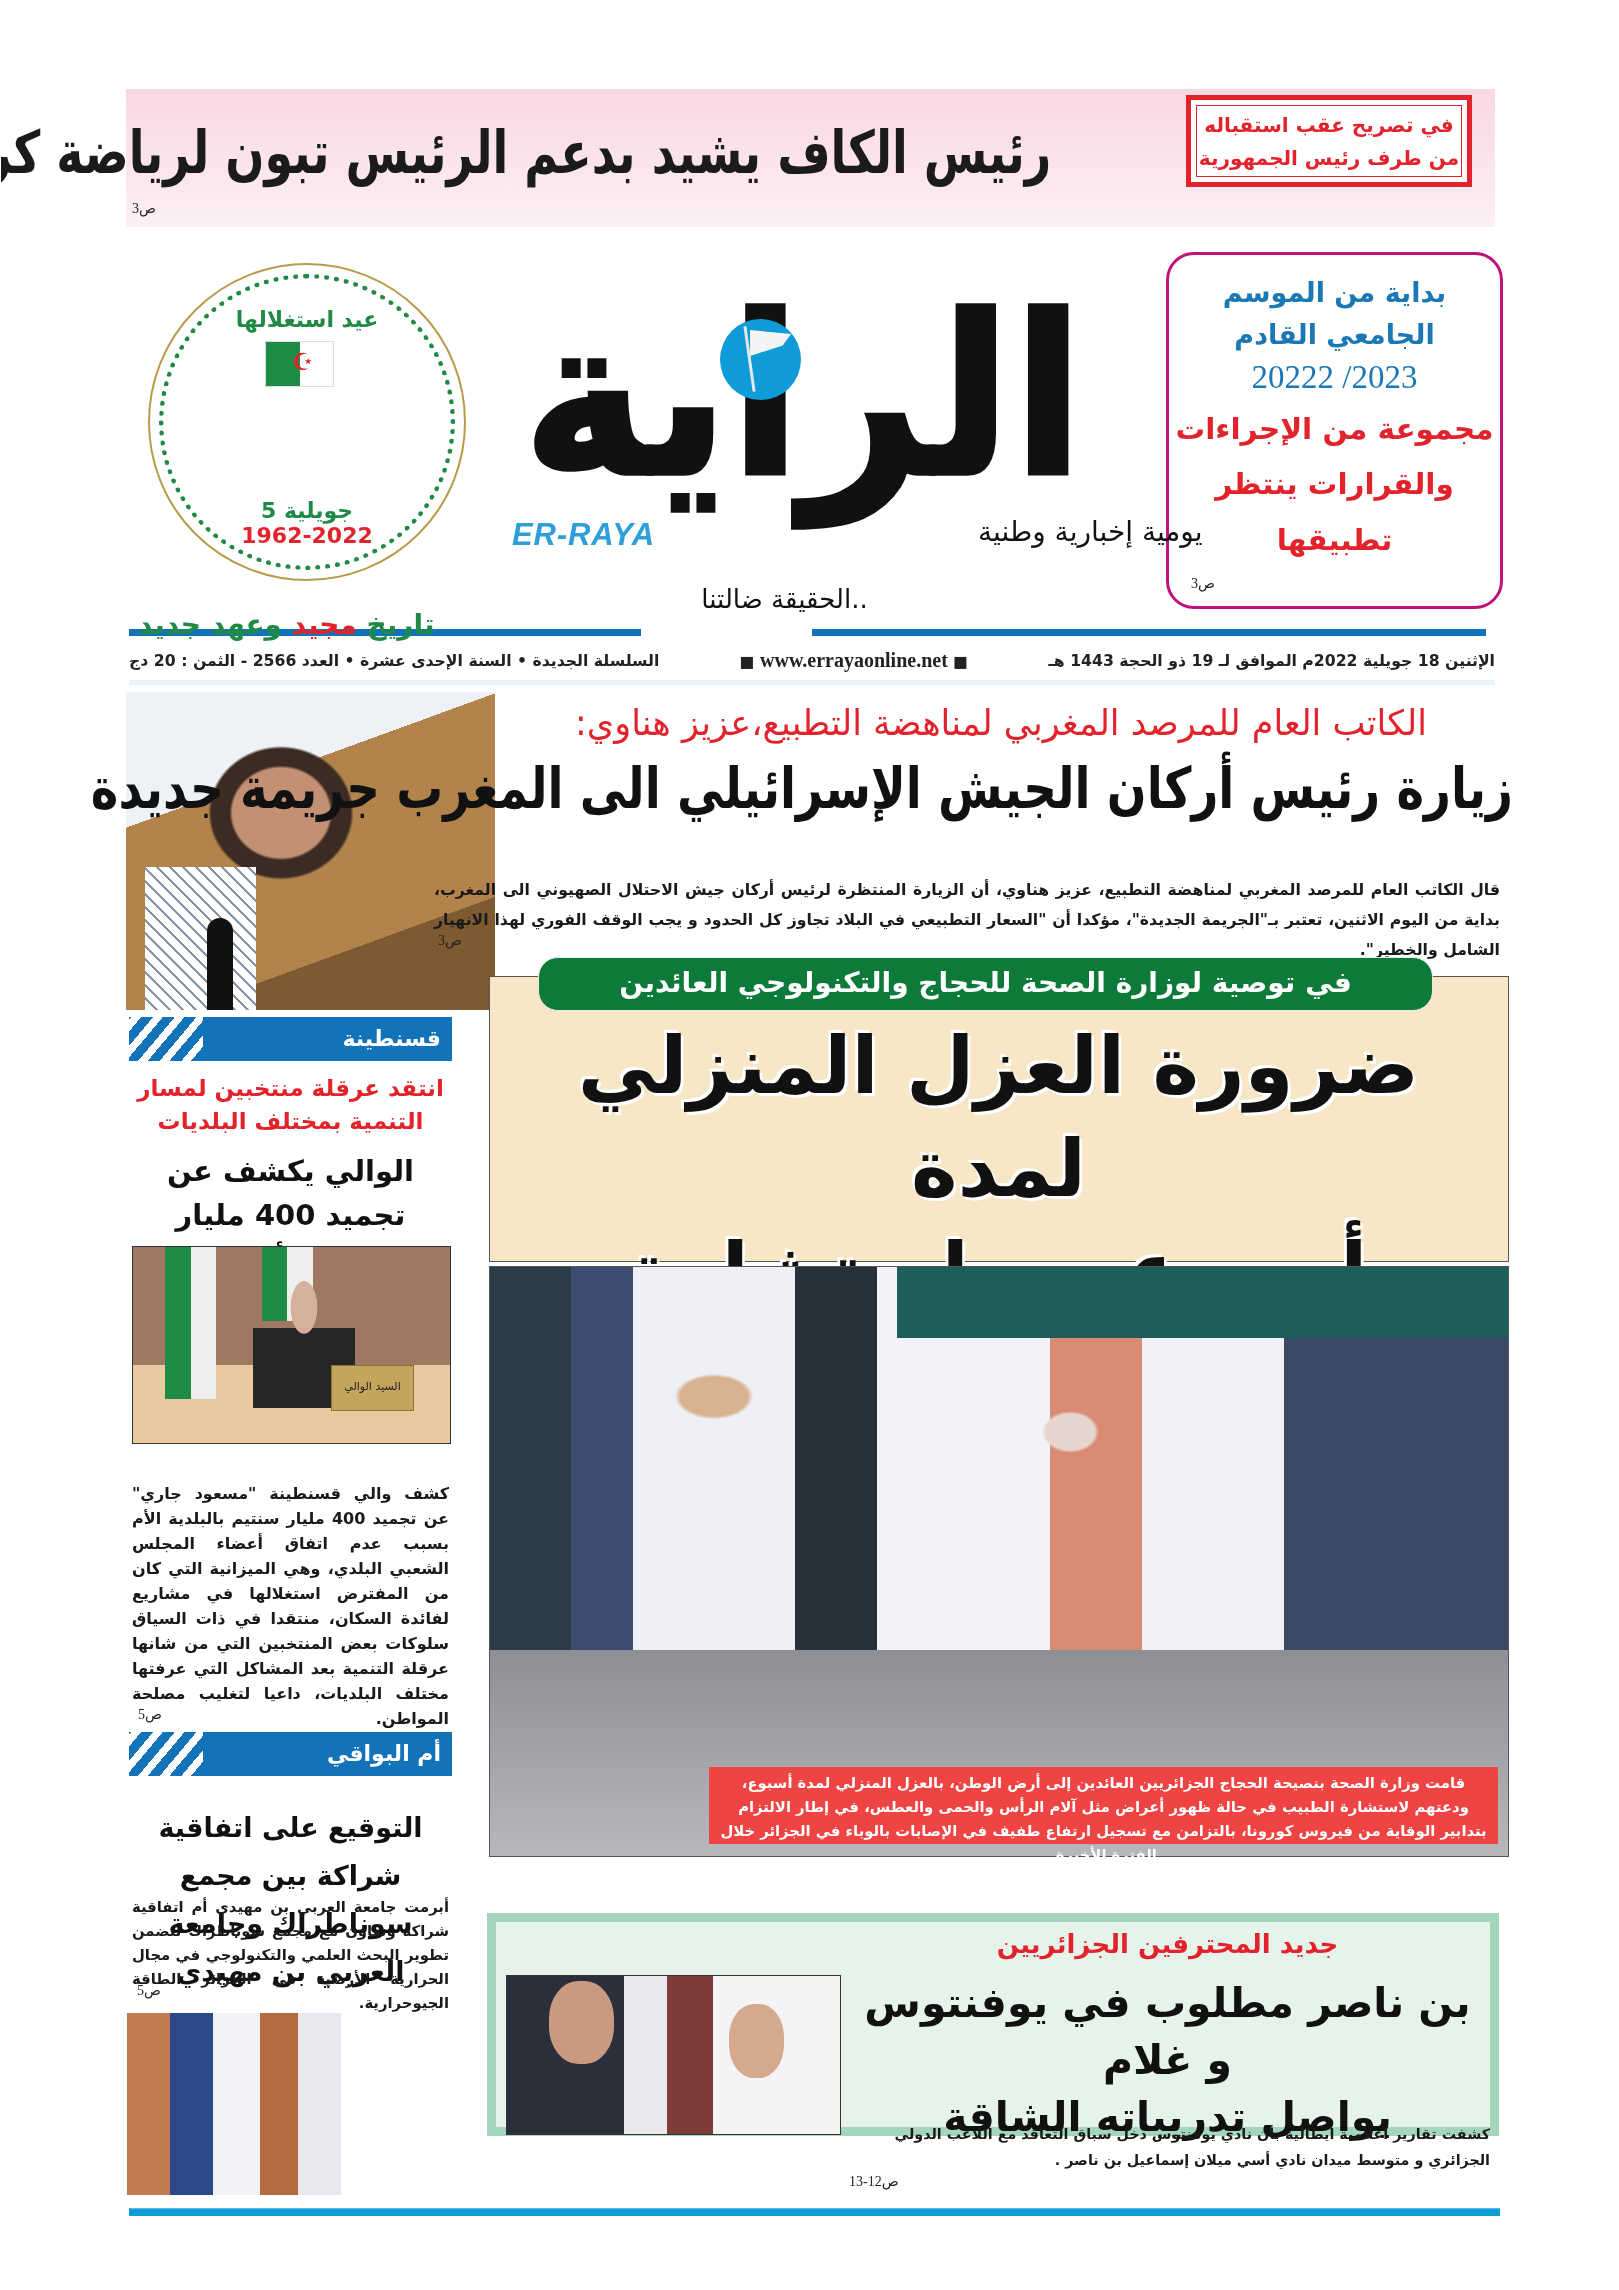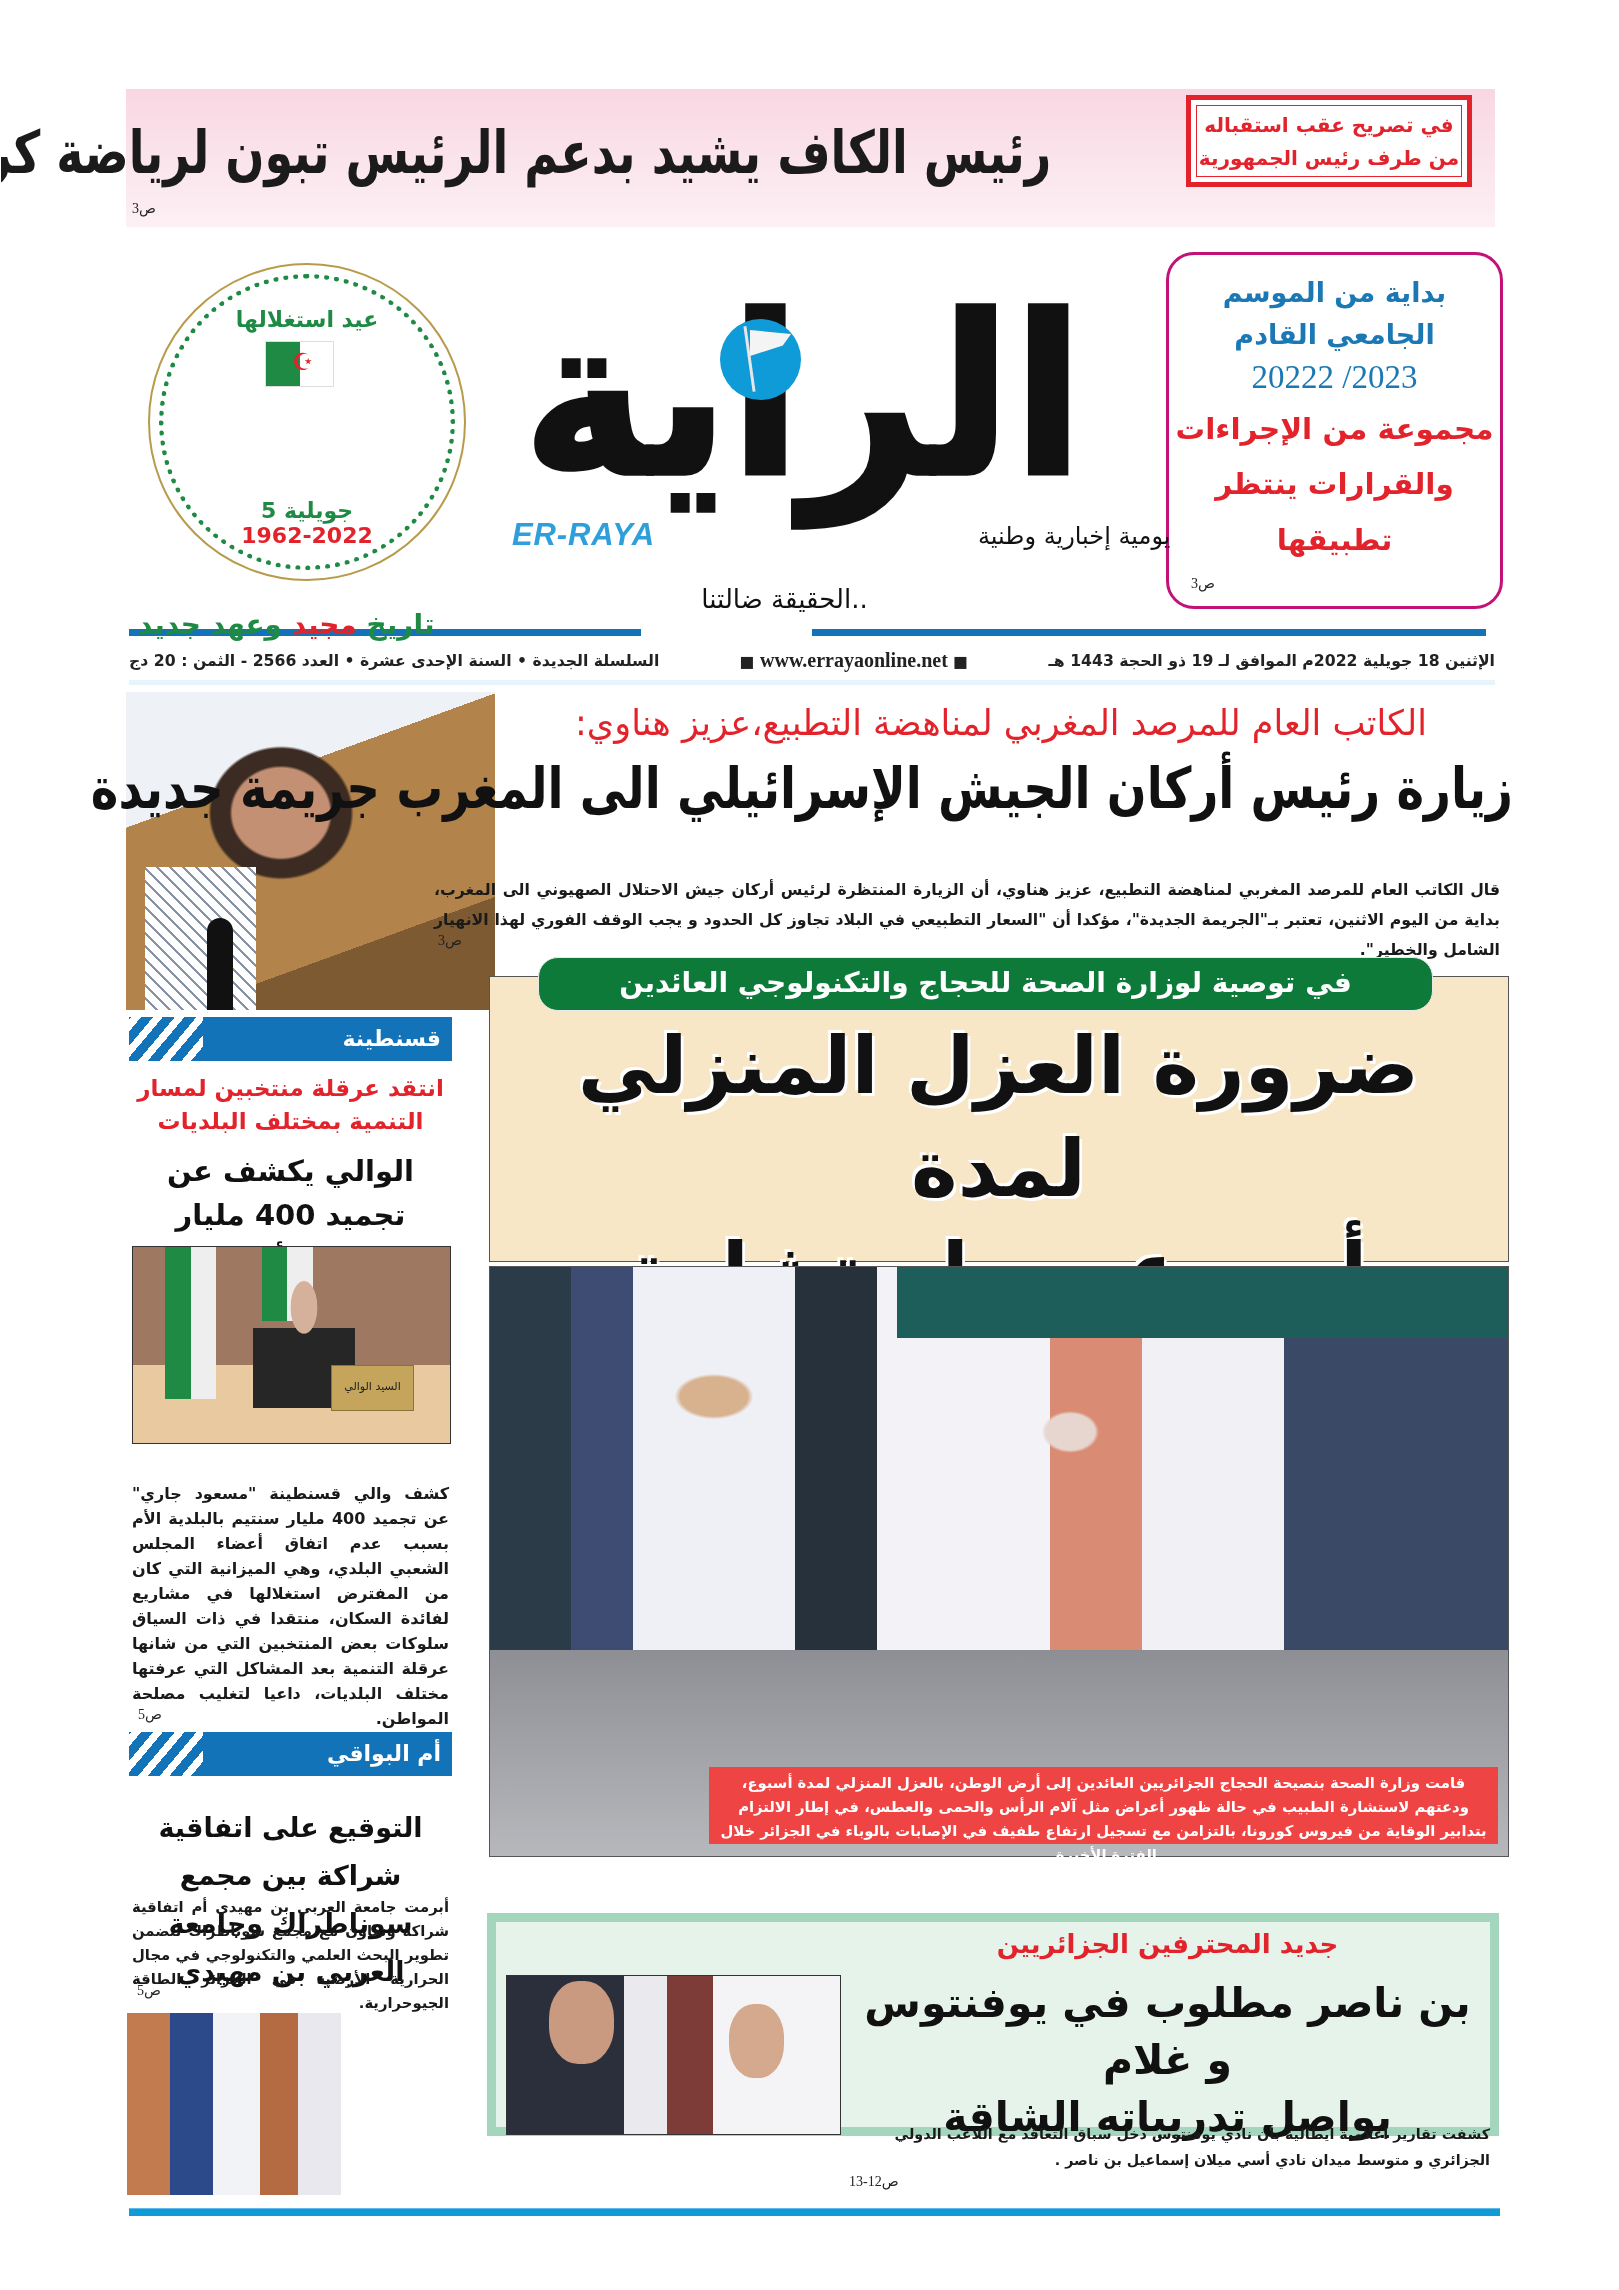--- a/index.html
+++ b/index.html
@@ -31,21 +31,21 @@
   #logo-wrap { left: 489px; top: 268px; width: 646px; height: 332px; }
   #logo-ar { left: 18.5px; top: 9.2px; width: 591px; height: 240px; font-size: 222px; line-height: 240px;
     font-weight: 900; color: #111; text-align: center;
     -webkit-text-stroke: 3.7px #111; text-shadow: 0 0 0 #fff; transform: scaleX(0.95); }
   #logo-flag { left: 231px; top: 51px; width: 81px; height: 81px; border-radius: 50%; background: #0f9ad8; }
   #logo-flag .pole { position: absolute; left: 28px; top: 7.4px; width: 2.8px; height: 66px; background: #e7e7e7; transform: rotate(-8deg); }
   #logo-flag .cloth { position: absolute; left: 30px; top: 11px; width: 41px; height: 26px; background: #f4f4f4;
     clip-path: polygon(0 0,100% 15%,80% 60%,0 100%); }
   #logo-latin { left: 23px; top: 249px; font-family: "Liberation Sans", sans-serif; font-style: italic;
     font-weight: 700; font-size: 31px; color: #2f9fdc; direction: ltr; letter-spacing: 0.9px; }
-  #logo-tagline { left: 489px; top: 254px; font-size: 24px; color: #111; white-space: nowrap; }
+  #logo-tagline { left: 489px; top: 247px; font-size: 28px; color: #111; white-space: nowrap; }
   #slogan { left: 157px; top: 316px; width: 277px; font-size: 26px; color: #111; text-align: center; }
   #slogan-line-r { left: 812px; top: 629px; width: 674px; height: 6.5px; background: #1273b8; }
   #slogan-line-l { left: 129px; top: 629px; width: 512px; height: 6.5px; background: #1273b8; }
 
   #anniv { left: 148px; top: 263px; width: 318px; height: 318px; border-radius: 50%;
     border: 2.8px solid #b89b4a; background: #fff; }
   #anniv .stars { position: absolute; inset: 9.2px; border-radius: 50%; border: 5.5px dotted #1f8a44; }
   #anniv .title { position: absolute; top: 42px; width: 100%; text-align: center; color: #1f8a44; font-size: 22px; font-weight: 900; }
   #anniv .flag { position: absolute; left: 115px; top: 76px; width: 69px; height: 46px; background: linear-gradient(90deg,#1f8a44 50%,#fff 50%); border: 0.9px solid #ddd; }
   #anniv .flag::after { content: "☪"; position: absolute; left: 26px; top: 5.5px; color: #e3232b; font-size: 24px; }

